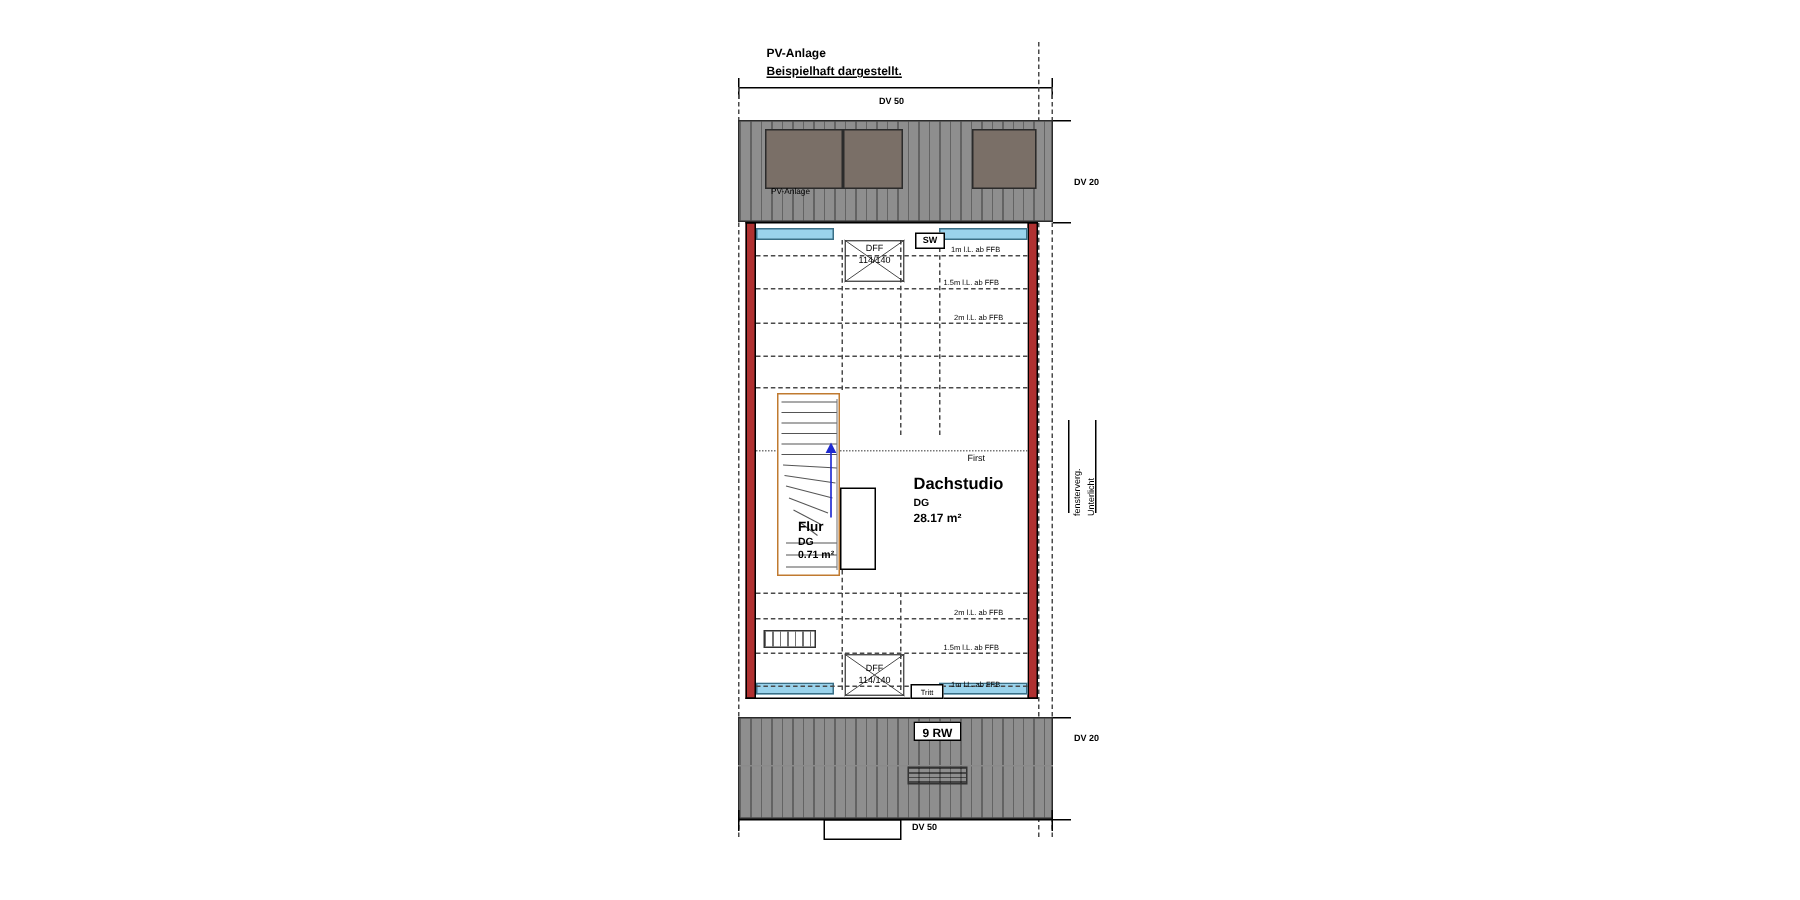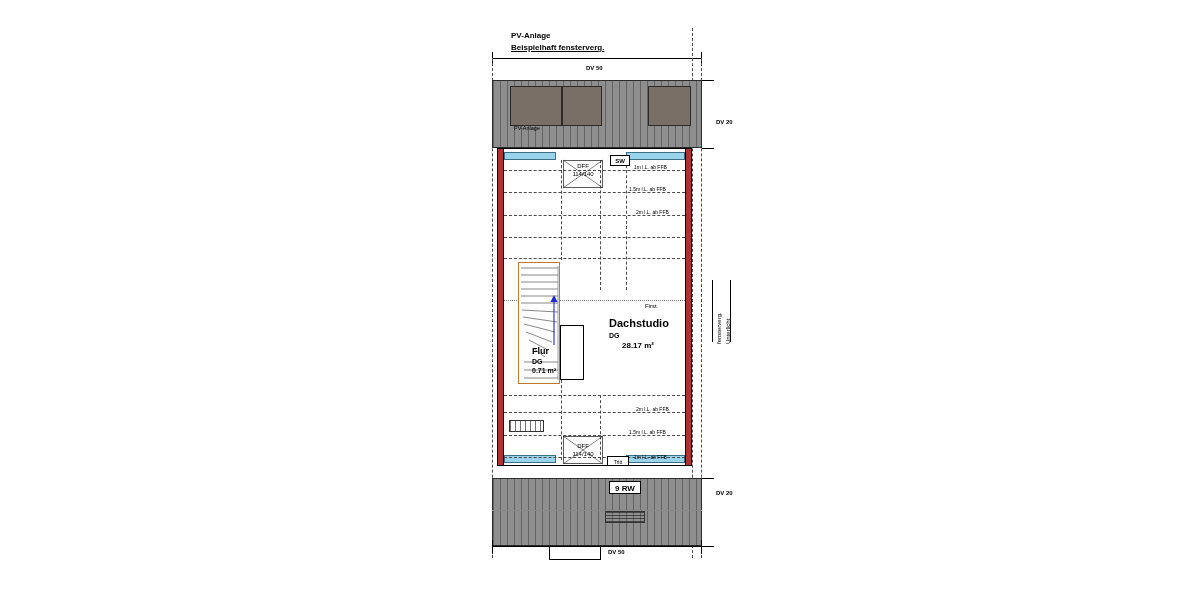--- a/index.html
+++ b/index.html
@@ -124,21 +124,21 @@
       to bottom, rgba(0,0,0,.5) 0 1px, rgba(0,0,0,0) 1px 3px);
   }
   svg { position: absolute; overflow: visible; }
 </style>
 </head>
 <body>
 
 <div id="plan">
 
   <div class="lbl t8 b" style="left:511px; top:32px;">PV-Anlage</div>
-  <div class="lbl t8 b" style="left:511px; top:44px; text-decoration:underline;">Beispielhaft fensterverg.</div>
+  <div class="lbl t8 b" style="left:511px; top:44px; text-decoration:underline;">Beispielhaft dargestellt.</div>
 
   <div class="thinline" style="left:492px; top:58px; width:210px; height:1px;"></div>
   <div class="thinline" style="left:492px; top:52px; width:1px; height:14px;"></div>
   <div class="thinline" style="left:701px; top:52px; width:1px; height:14px;"></div>
   <div class="lbl t6 b" style="left:586px; top:65px;">DV 50</div>
 
   <div class="dashline-v" style="left:492px; top:58px; height:500px;"></div>
   <div class="dashline-v" style="left:692px; top:28px; height:530px;"></div>
   <div class="dashline-v" style="left:701px; top:58px; height:500px;"></div>
 
@@ -242,21 +242,21 @@
   </svg>
 
   <div class="boxplain" style="left:560px; top:325px; width:24px; height:55px;"></div>
 
   <div class="lbl t9 b" style="left:532px; top:347px;">Flur</div>
   <div class="lbl t7 b" style="left:532px; top:358px;">DG</div>
   <div class="lbl t7 b" style="left:532px; top:367px;">0.71 m²</div>
 
   <div class="lbl t11 b" style="left:609px; top:318px;">Dachstudio</div>
   <div class="lbl t7 b" style="left:609px; top:332px;">DG</div>
-  <div class="lbl t8 b" style="left:622px; top:342px;">28.17 m²</div>
+  <div class="lbl t8 b" style="left:609px; top:342px;">28.17 m²</div>
 
   <div class="hatch-h" style="left:509px; top:420px; width:35px; height:12px;"></div>
 
   <div class="thinline" style="left:712px; top:280px; width:1px; height:62px;"></div>
   <div class="thinline" style="left:730px; top:280px; width:1px; height:62px;"></div>
   <div class="lbl t6 vert" style="left:716px; top:344px;">fensterverg.</div>
   <div class="lbl t6 vert" style="left:725px; top:344px;">Unterlicht</div>
 
   <div class="roofband" style="left:492px; top:478px; width:210px; height:68px;"></div>
   <div class="greyline" style="left:492px; top:510px; width:210px; height:1px;"></div>

